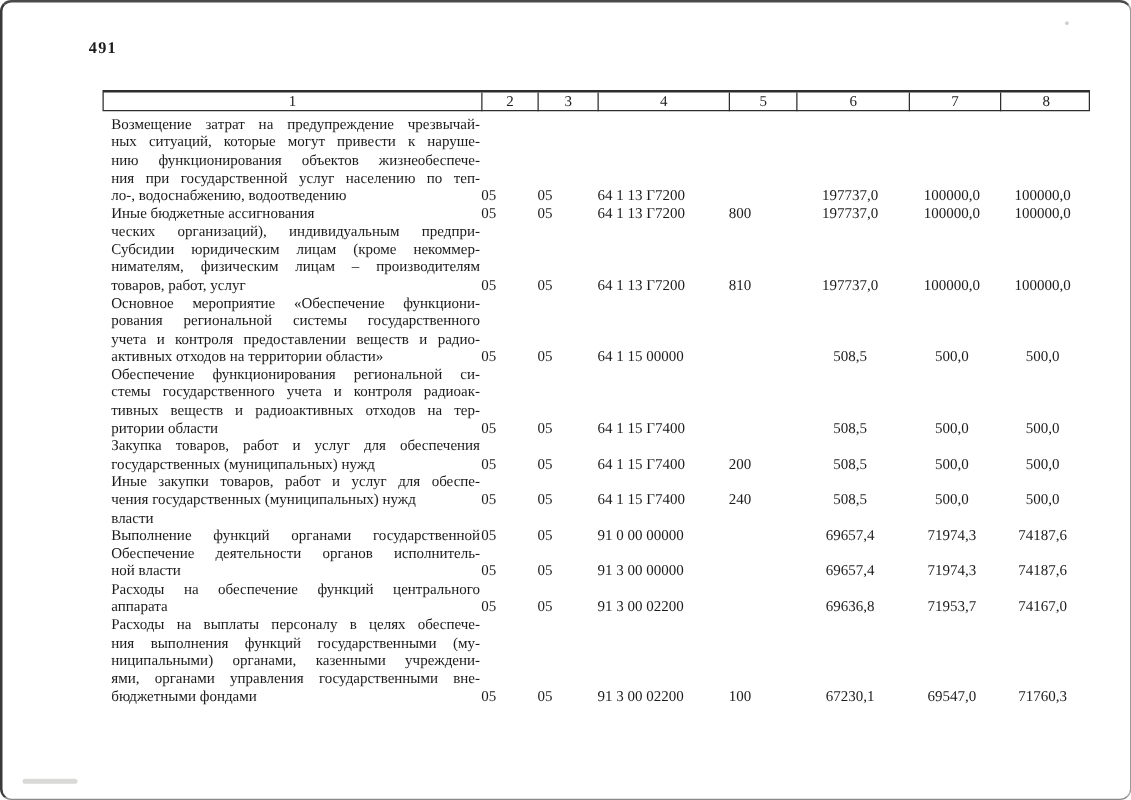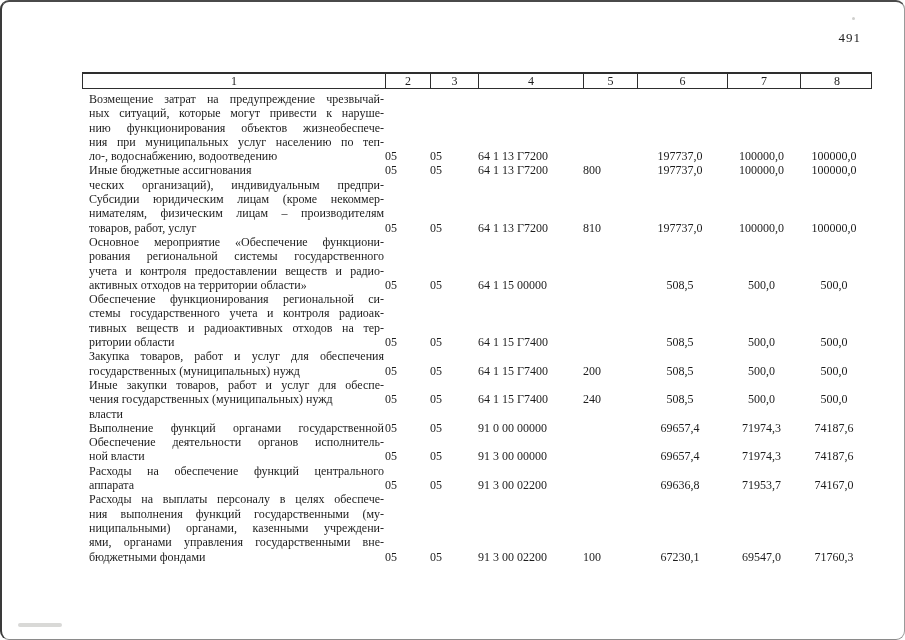--- a/index.html
+++ b/index.html
@@ -25,24 +25,25 @@
     border-left: 2px solid #3a3a3a;
     border-right: 1px solid #9a9a9a;
     border-bottom: 1px solid #8a8a8a;
     border-radius: 9px;
     pointer-events: none;
   }
   .page-number {
     margin-top: 30px;
     margin-left: 82px;
     width: 790px;
-    text-align: right;
+    text-align: left;
     transform: translateX(-11px);
     font-size: 13px;
     letter-spacing: 1px;
+    font-weight: bold;
   }
   .budget-table {
     margin-top: 26px;
     margin-left: 82px;
     width: 790px;
     font-size: 12px;
   }
   .thead, .tr {
     display: grid;
     grid-template-columns: 303px 45px 48px 105px 54px 90px 73px 72px;
@@ -115,21 +116,21 @@
       <div class="th">6</div>
       <div class="th">7</div>
       <div class="th">8</div>
     </div>
     <div class="tbody">
   <div class="tr">
     <div class="td name">
             <div class="ln">Возмещение затрат на предупреждение чрезвычай-</div>
             <div class="ln">ных ситуаций, которые могут привести к наруше-</div>
             <div class="ln">нию функционирования объектов жизнеобеспече-</div>
-            <div class="ln">ния при муниципальных услуг населению по теп-</div>
+            <div class="ln">ния при государственной услуг населению по теп-</div>
             <div class="ln last">ло-, водоснабжению, водоотведению</div>
           </div>
     <div class="td val c2v">05</div>
     <div class="td val c3v">05</div>
     <div class="td val c4v">64 1 13 Г7200</div>
     <div class="td val c5v"></div>
     <div class="td val c6v">197737,0</div>
     <div class="td val c7v">100000,0</div>
     <div class="td val c8v">100000,0</div>
   </div>

